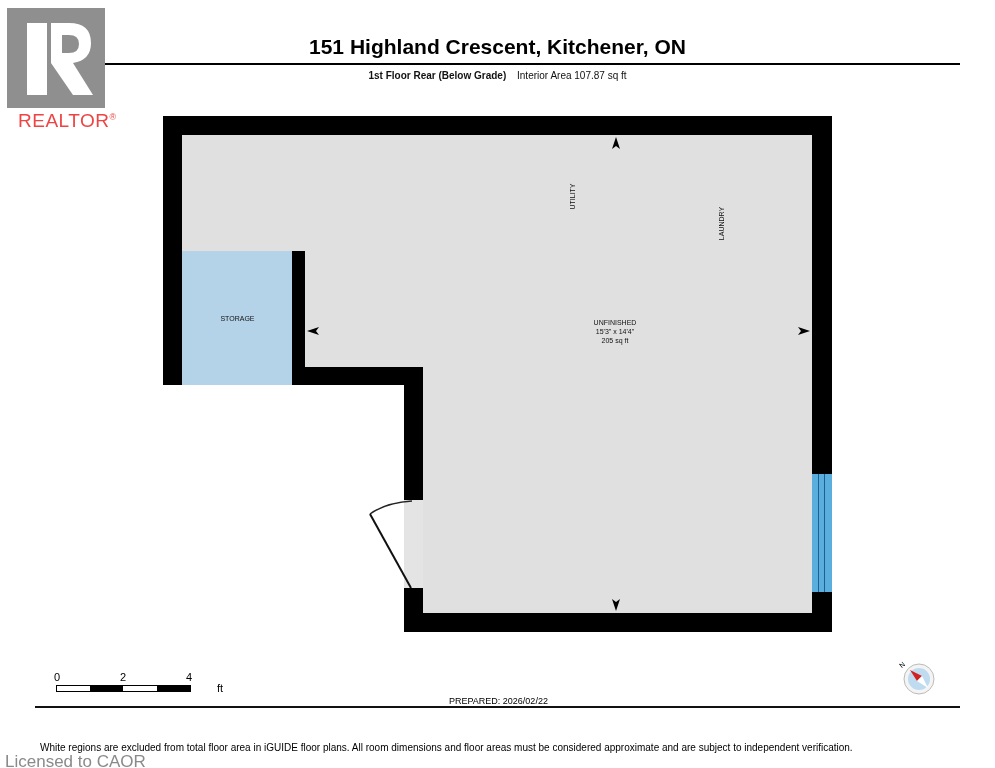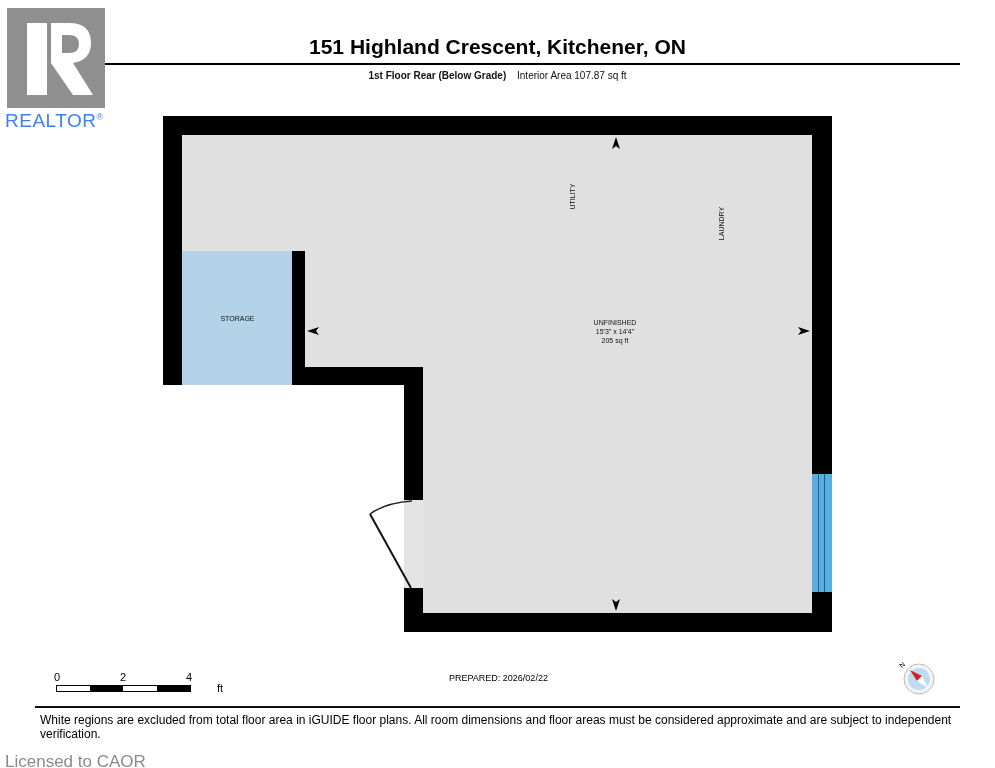--- a/index.html
+++ b/index.html
@@ -1,34 +1,34 @@
 <!DOCTYPE html>
 <html><head>
 <meta charset="utf-8">
 <style>
   html, body { margin:0; padding:0; background:#ffffff; }
   body { width:995px; height:768px; position:relative; overflow:hidden; font-family:"Liberation Sans", sans-serif; color:#000; }
   .abs { position:absolute; }
   .logo-box { left:7px; top:8px; width:98px; height:100px; background:#8f8f8f; }
-  .logo-text { left:5px; top:110px; font-size:19px; color:#3b82f6; letter-spacing:0.5px; }
+  .logo-text { left:18px; top:110px; font-size:19px; color:#ef4444; letter-spacing:0.5px; }
   .title { left:0; width:995px; top:35px; text-align:center; font-size:21px; font-weight:bold; }
   .title-rule { left:105px; top:63px; width:855px; height:2px; background:#000; }
   .subtitle { left:0; width:995px; top:70px; text-align:center; font-size:10px; color:#111; }
   .subtitle b { font-weight:bold; margin-right:8px; }
   .wall { background:#000; position:absolute; }
   .floor { background:#e0e0e0; position:absolute; }
   .storage { background:#b4d3e8; position:absolute; }
   .room-label { position:absolute; font-size:7px; text-align:center; color:#111; line-height:9px; }
   .vert { transform:rotate(-90deg); transform-origin:center; white-space:nowrap; }
   .window { position:absolute; background:#5aaedd; }
   .window .ln { position:absolute; top:0; bottom:0; width:1px; background:#1f5f8f; }
   .scale-label { position:absolute; font-size:11px; }
-  .prepared { left:449px; top:673px; font-size:9px; }
+  .prepared { left:449px; top:696px; font-size:9px; }
   .footer-rule { left:35px; top:706px; width:925px; height:2px; background:#111; }
-  .disclaimer { left:40px; top:713px; font-size:12px; }
+  .disclaimer { left:40px; top:742px; font-size:10px; }
   .licensed { left:5px; top:752px; font-size:17px; color:#8a8a8a; }
 </style>
 </head>
 <body>
 
 <div class="abs logo-box">
   <svg width="98" height="100" viewBox="0 0 98 100">
     <rect x="20" y="15" width="20" height="72" fill="#fff"></rect>
     <path d="M44 15 H62 Q84 15 84 35 Q84 52 66 55 L86 87 H66 L44 55 Z M55 27 V45 H62 Q72 45 72 36 Q72 27 62 27 Z" fill="#fff"></path>
   </svg>

